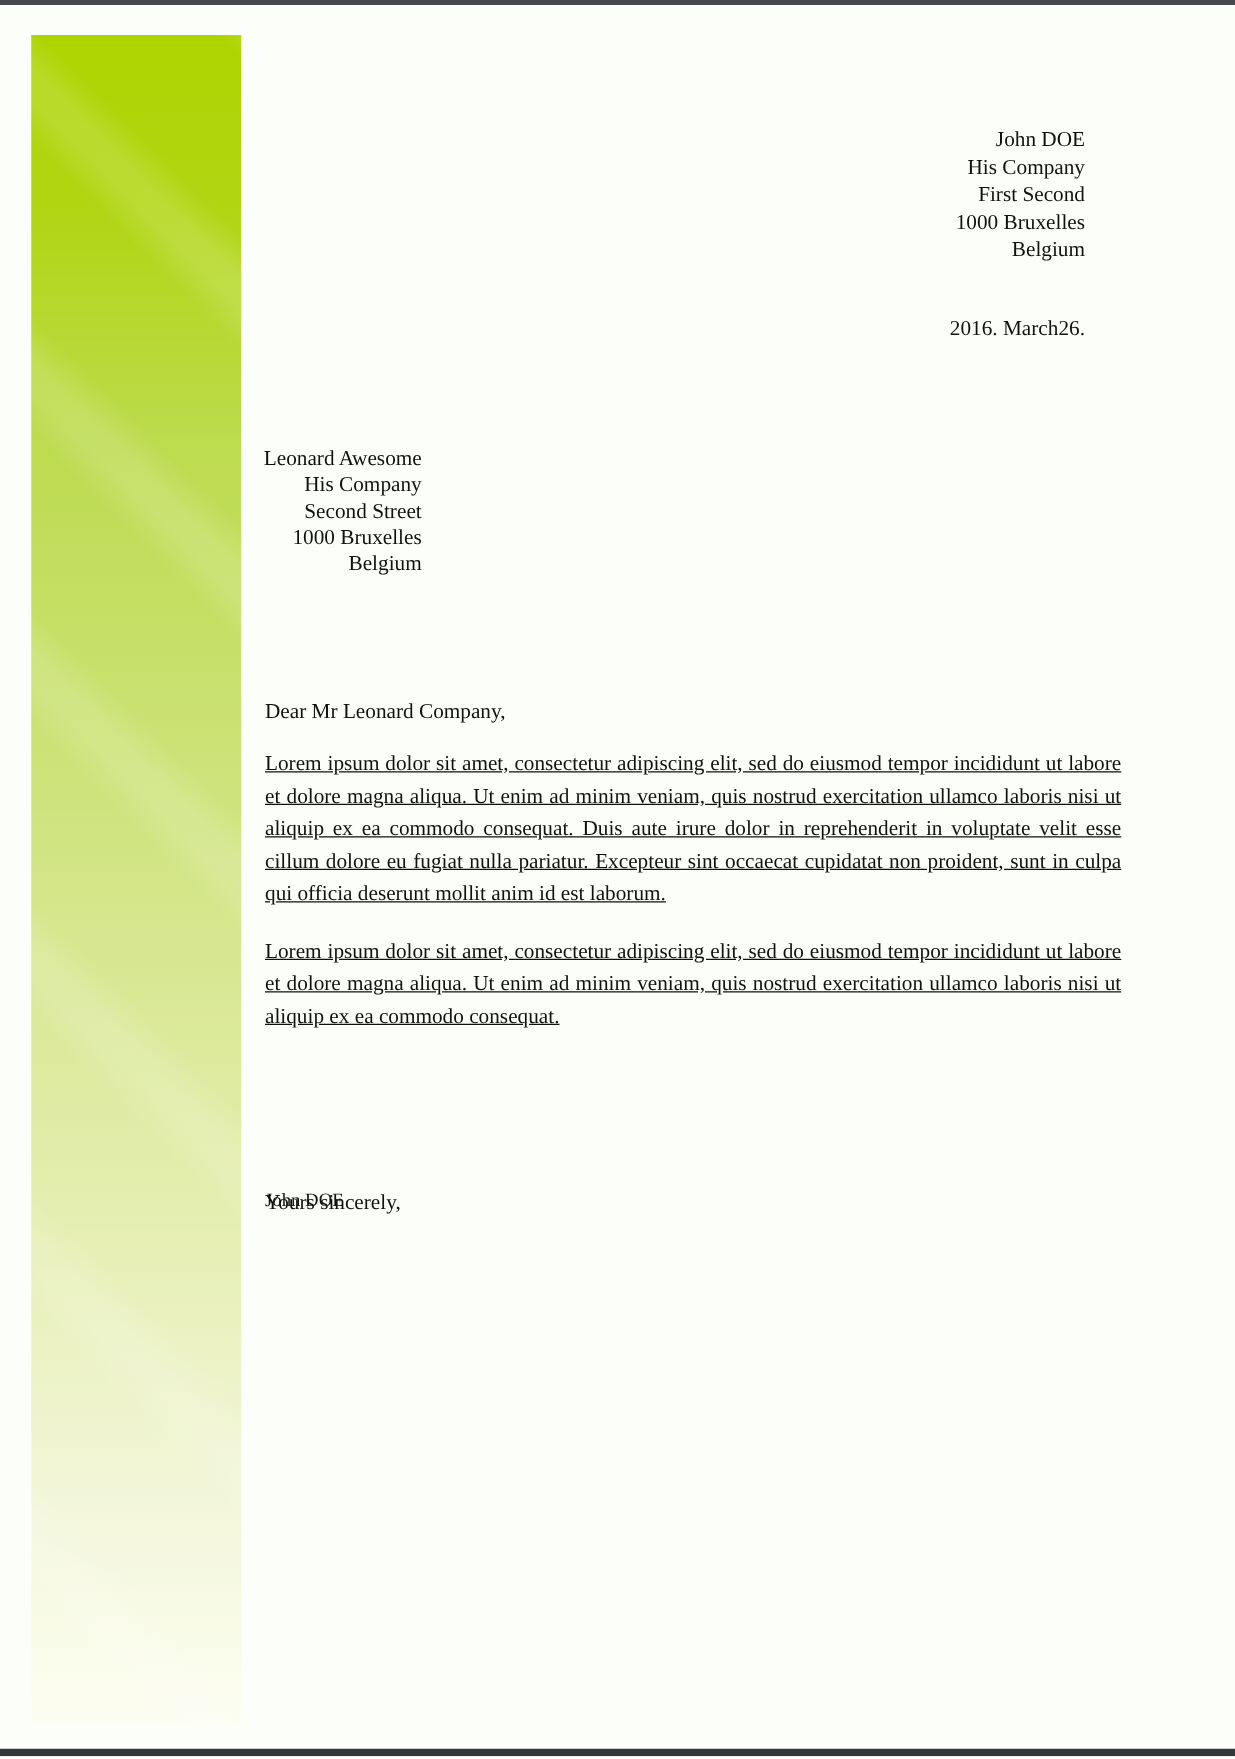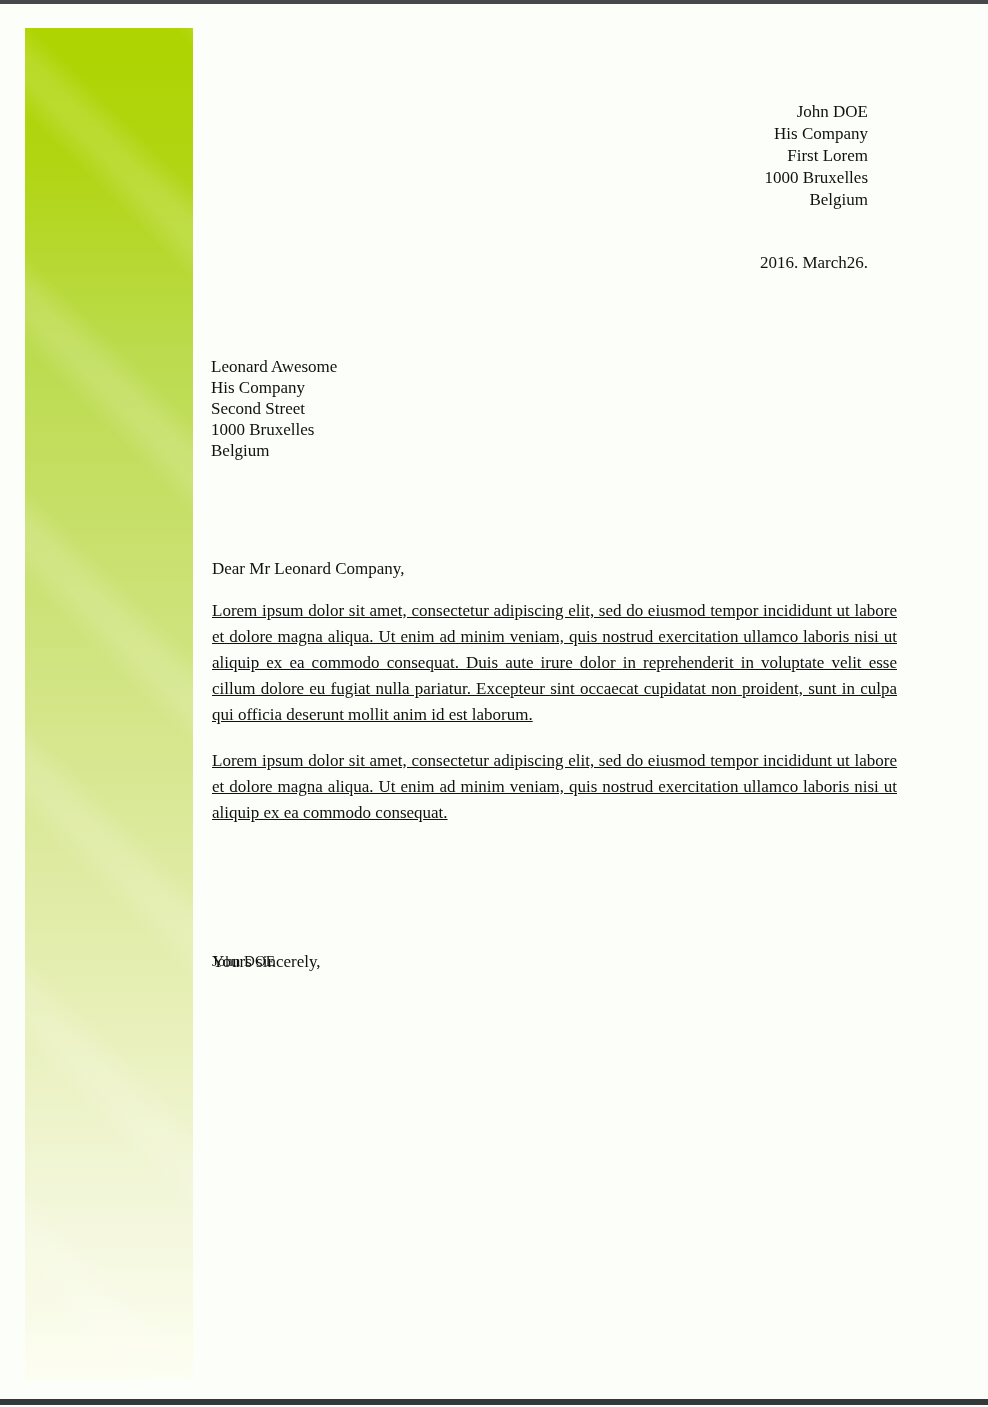--- a/index.html
+++ b/index.html
@@ -68,21 +68,21 @@
     top: 252px;
     right: 120px;
     text-align: right;
     font-size: 17px;
     line-height: 22px;
   }
   .recipient-block {
     position: absolute;
     left: 211px;
     top: 356px;
-    text-align: left;
+    text-align: right;
     font-size: 17px;
     line-height: 21px;
   }
   .salutation {
     position: absolute;
     left: 212px;
     top: 556px;
     font-size: 17px;
     line-height: 26px;
   }
@@ -126,21 +126,21 @@
 
 <div class="viewport">
 
   <div class="edge-bar top"></div>
 
   <div class="accent-bar"></div>
 
   <div class="sender-block">
     <div class="addr-line">John DOE</div>
     <div class="addr-line">His Company</div>
-    <div class="addr-line">First Lorem</div>
+    <div class="addr-line">First Second</div>
     <div class="addr-line">1000 Bruxelles</div>
     <div class="addr-line">Belgium</div>
   </div>
 
   <div class="date-line">2016. March26.</div>
 
   <div class="recipient-block">
     <div class="addr-line">Leonard Awesome</div>
     <div class="addr-line">His Company</div>
     <div class="addr-line">Second Street</div>

